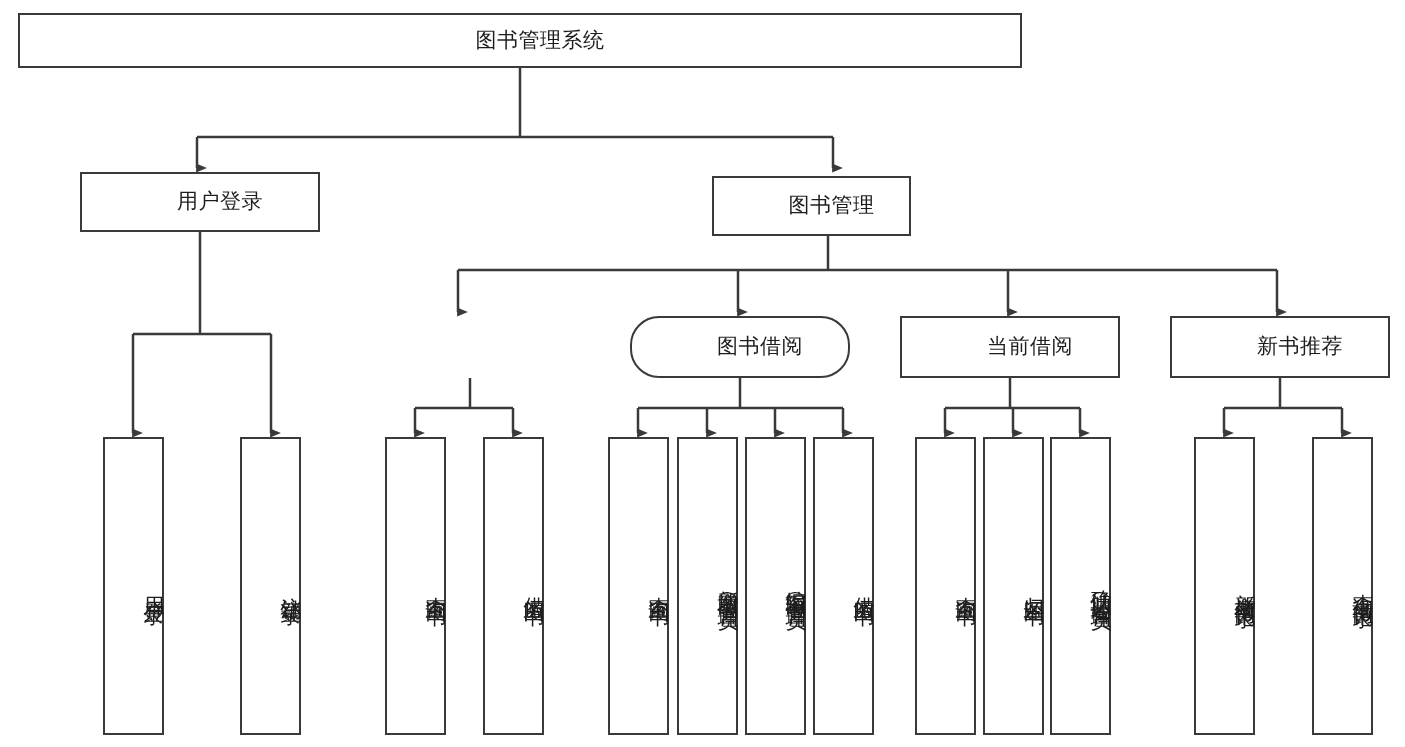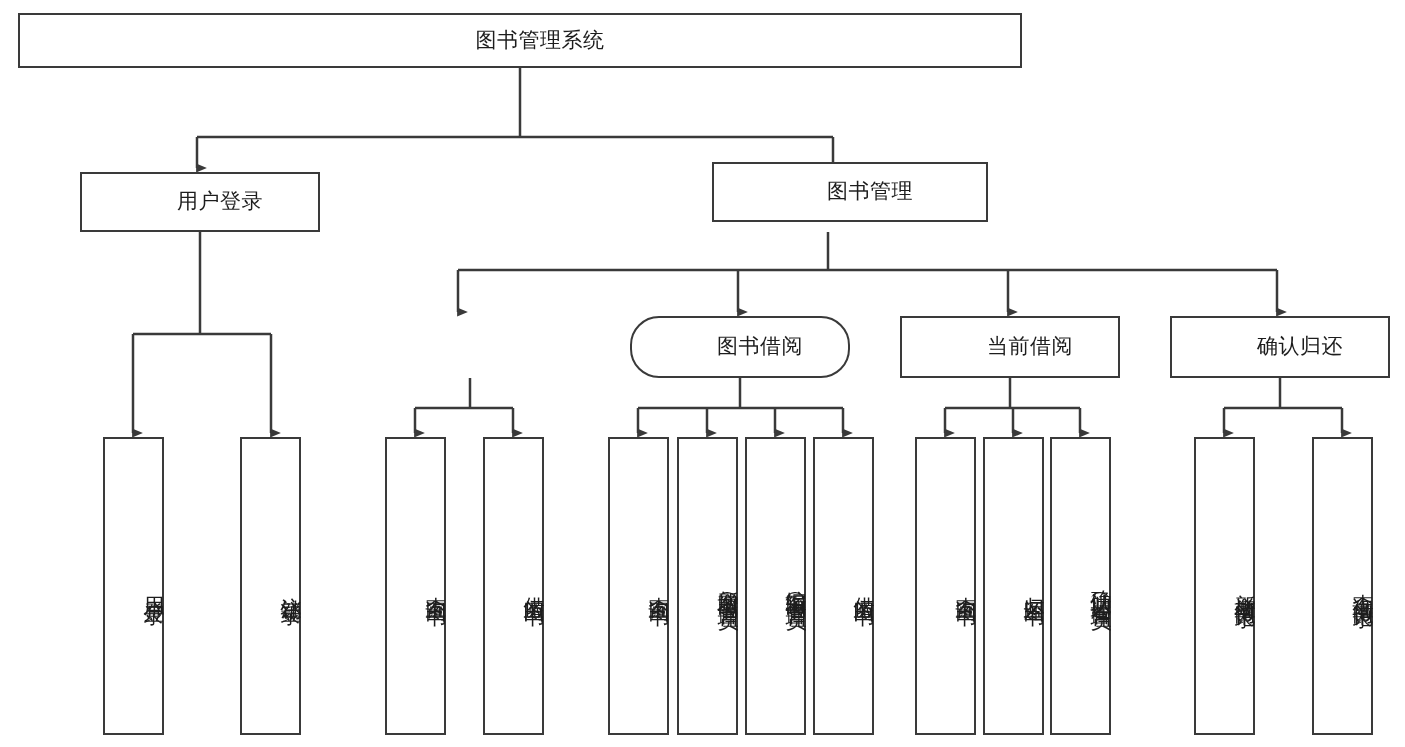--- a/index.html
+++ b/index.html
@@ -113,32 +113,32 @@
     </g>
   </svg>
 
   <div class="node-box" style="left:18px;top:13px;width:1004px;height:55px;">
     <span class="node-label-h">图书管理系统</span>
   </div>
 
   <div class="node-box" style="left:80px;top:172px;width:240px;height:60px;">
     <span class="node-label-h">用户登录</span>
   </div>
-  <div class="node-box" style="left:712px;top:162px;width:276px;height:60px;">
+  <div class="node-box" style="left:712px;top:176px;width:199px;height:60px;">
     <span class="node-label-h">图书管理</span>
   </div>
 
   <div class="node-box" style="left:630px;top:316px;width:220px;height:62px;border-radius:29px;">
     <span class="node-label-h">图书借阅</span>
   </div>
   <div class="node-box" style="left:900px;top:316px;width:220px;height:62px;">
     <span class="node-label-h">当前借阅</span>
   </div>
   <div class="node-box" style="left:1170px;top:316px;width:220px;height:62px;">
-    <span class="node-label-h">确认归还</span>
+    <span class="node-label-h">新书推荐</span>
   </div>
 
   <div class="node-box" style="left:103px;top:437px;width:61px;height:298px;">
     <span class="node-label-v">用户登录</span>
   </div>
   <div class="node-box" style="left:240px;top:437px;width:61px;height:298px;">
     <span class="node-label-v">注销登录</span>
   </div>
 
   <div class="node-box" style="left:385px;top:437px;width:61px;height:298px;">

